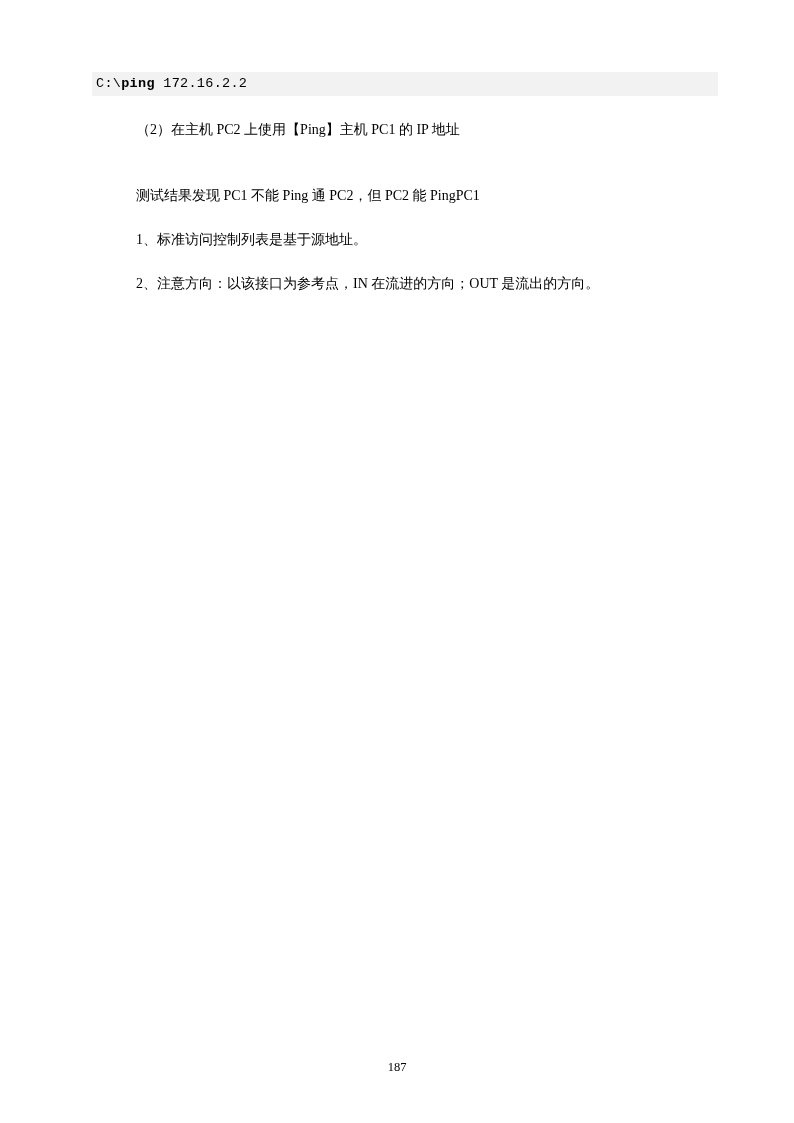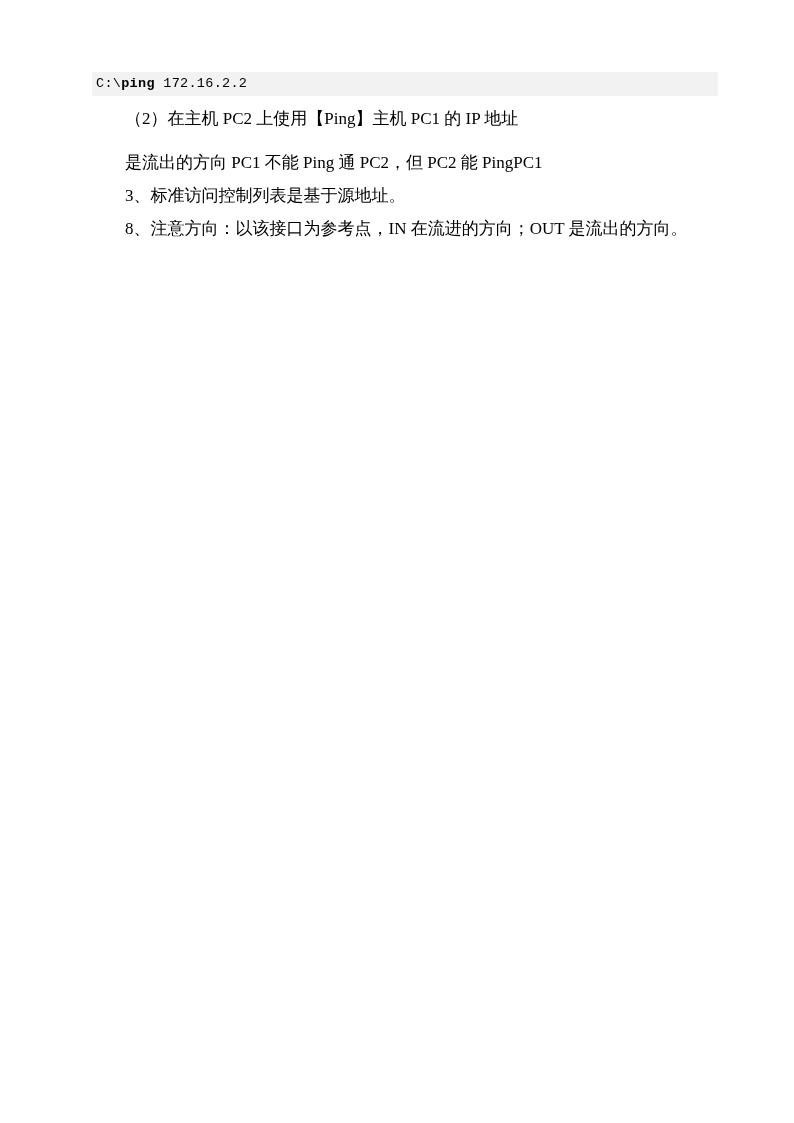--- a/index.html
+++ b/index.html
@@ -38,23 +38,23 @@
     padding: 0 4px;
     box-sizing: border-box;
     white-space: pre;
     letter-spacing: 0.3px;
   }
   .cmd-line .bold {
     font-weight: bold;
   }
   
   .para {
-    font-size: 17px;
+    font-size: 14px;
     line-height: 28px;
-    margin: 5px;
+    margin: 16px;
     white-space: pre;
   }
   .para.indent {
     text-indent: 28px;
   }
   .para.heading {
     font-weight: bold;
   }
   .spacer-2 { height: 2px; }
   .spacer-4 { height: 4px; }
@@ -79,21 +79,22 @@
 
     <div class="spacer-4"></div>
 
     <p class="para indent">（2）在主机 PC2 上使用【Ping】主机 PC1 的 IP 地址</p>
 
     <div class="spacer-2"></div>
 
 
     <div class="spacer-4"></div>
 
-    <p class="para indent">是流出的方向 PC1 不能 Ping 通 PC2，但 PC2 能 PingPC1</p>
+    <p class="para indent">测试结果发现 PC1 不能 Ping 通 PC2，但 PC2 能 PingPC1</p>
 
 
-    <p class="para indent">3、标准访问控制列表是基于源地址。</p>
-    <p class="para indent">8、注意方向：以该接口为参考点，IN 在流进的方向；OUT 是流出的方向。</p>
+    <p class="para indent">1、标准访问控制列表是基于源地址。</p>
+    <p class="para indent">2、注意方向：以该接口为参考点，IN 在流进的方向；OUT 是流出的方向。</p>
 
   </div>
 
+  <div class="page-number">187</div>
 </div>
 
 </body></html>

